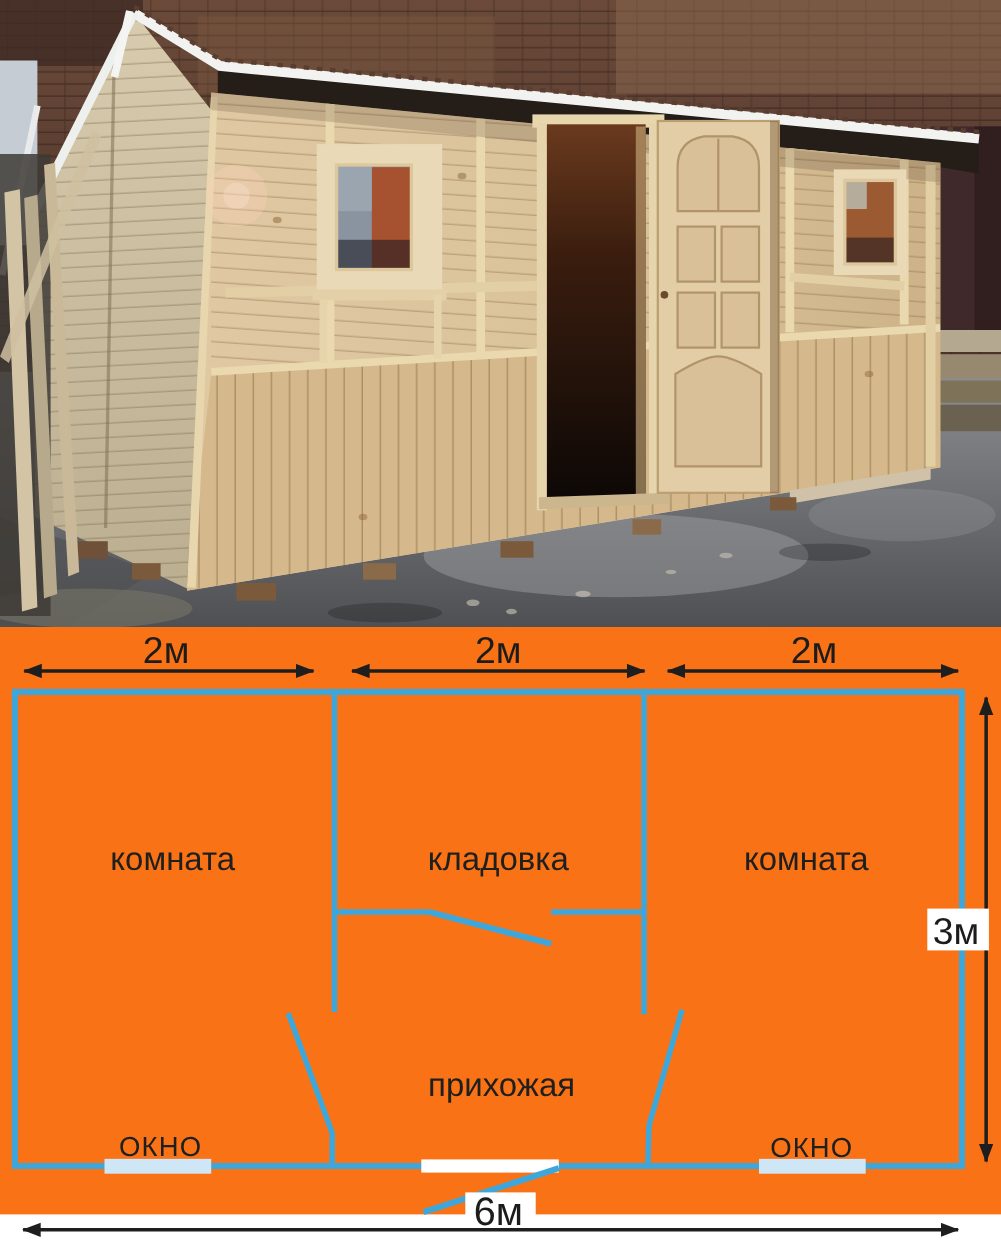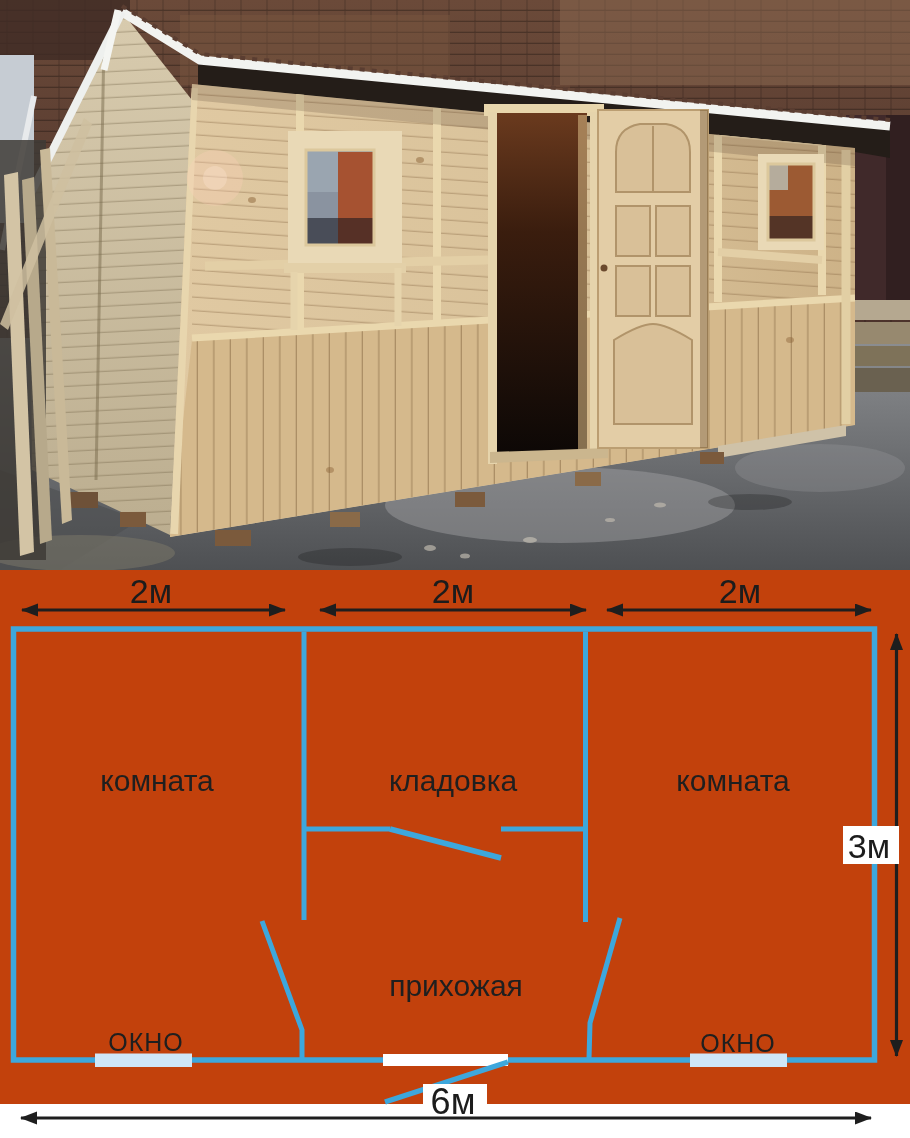--- a/index.html
+++ b/index.html
@@ -1,19 +1,19 @@
 <!DOCTYPE html>
 <html><head>
 <meta charset="utf-8">
 <style>
   html,body{margin:0;padding:0;background:#ffffff;}
   .page{position:relative;width:910px;height:1138px;background:#ffffff;overflow:hidden;
         font-family:"Liberation Sans","DejaVu Sans",sans-serif;}
   .photo-wrap{position:absolute;left:0;top:0;width:910px;height:570px;}
-  .plan-wrap{position:absolute;left:0;top:570px;width:910px;height:534px;background:#c2410c;}
+  .plan-wrap{position:absolute;left:0;top:570px;width:910px;height:534px;background:#f97316;}
   svg{display:block;}
   .room-label{font-size:30px;fill:#1f1f1f;}
   .okno-label{font-size:25px;fill:#1f1f1f;letter-spacing:1px;}
   .dim-label{font-size:34px;fill:#1c1c1c;}
   .dim-label-big{font-size:36px;fill:#1c1c1c;}
   text{text-anchor:middle;}
 </style>
 </head>
 <body>
 

